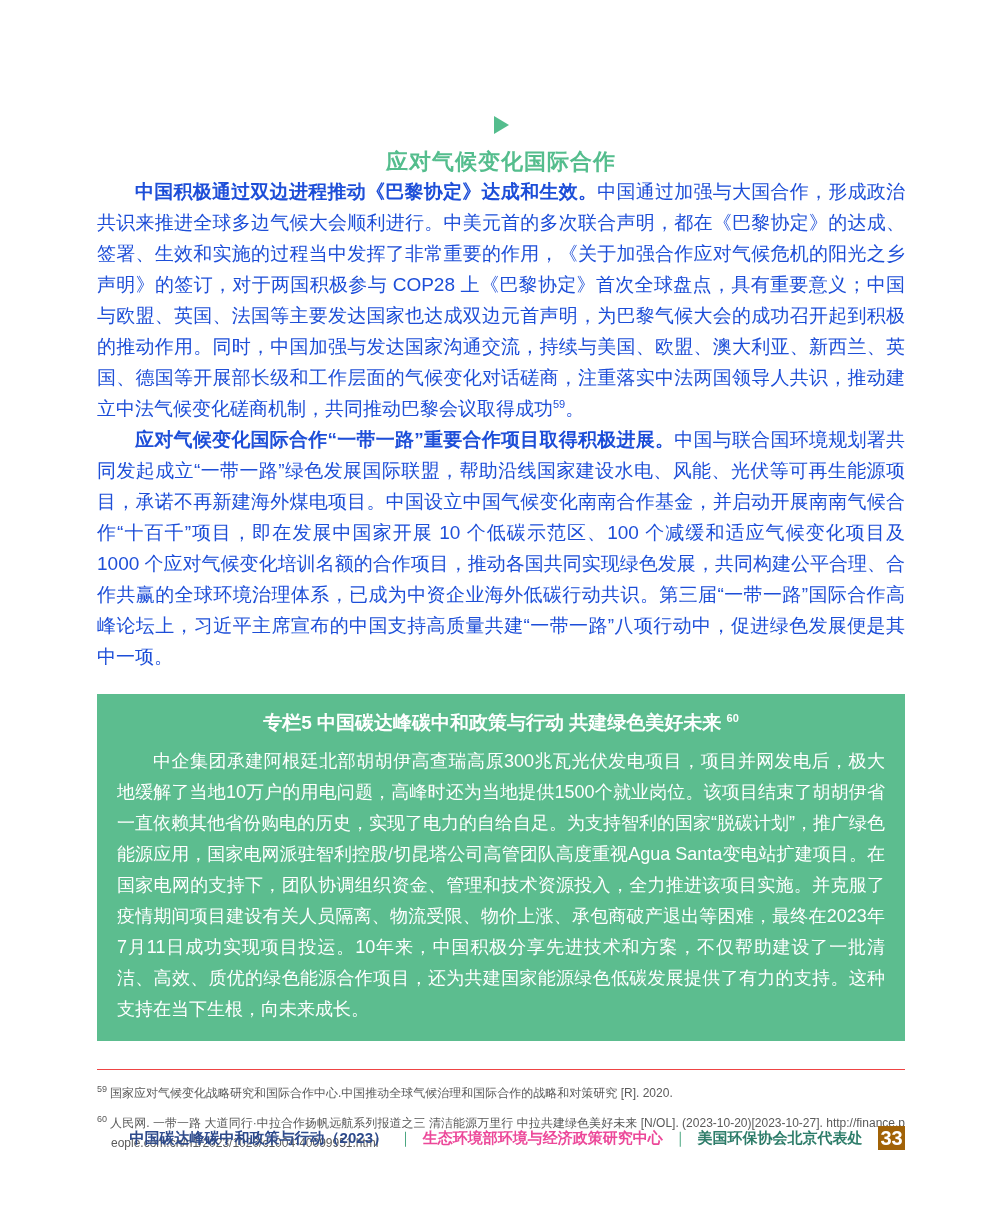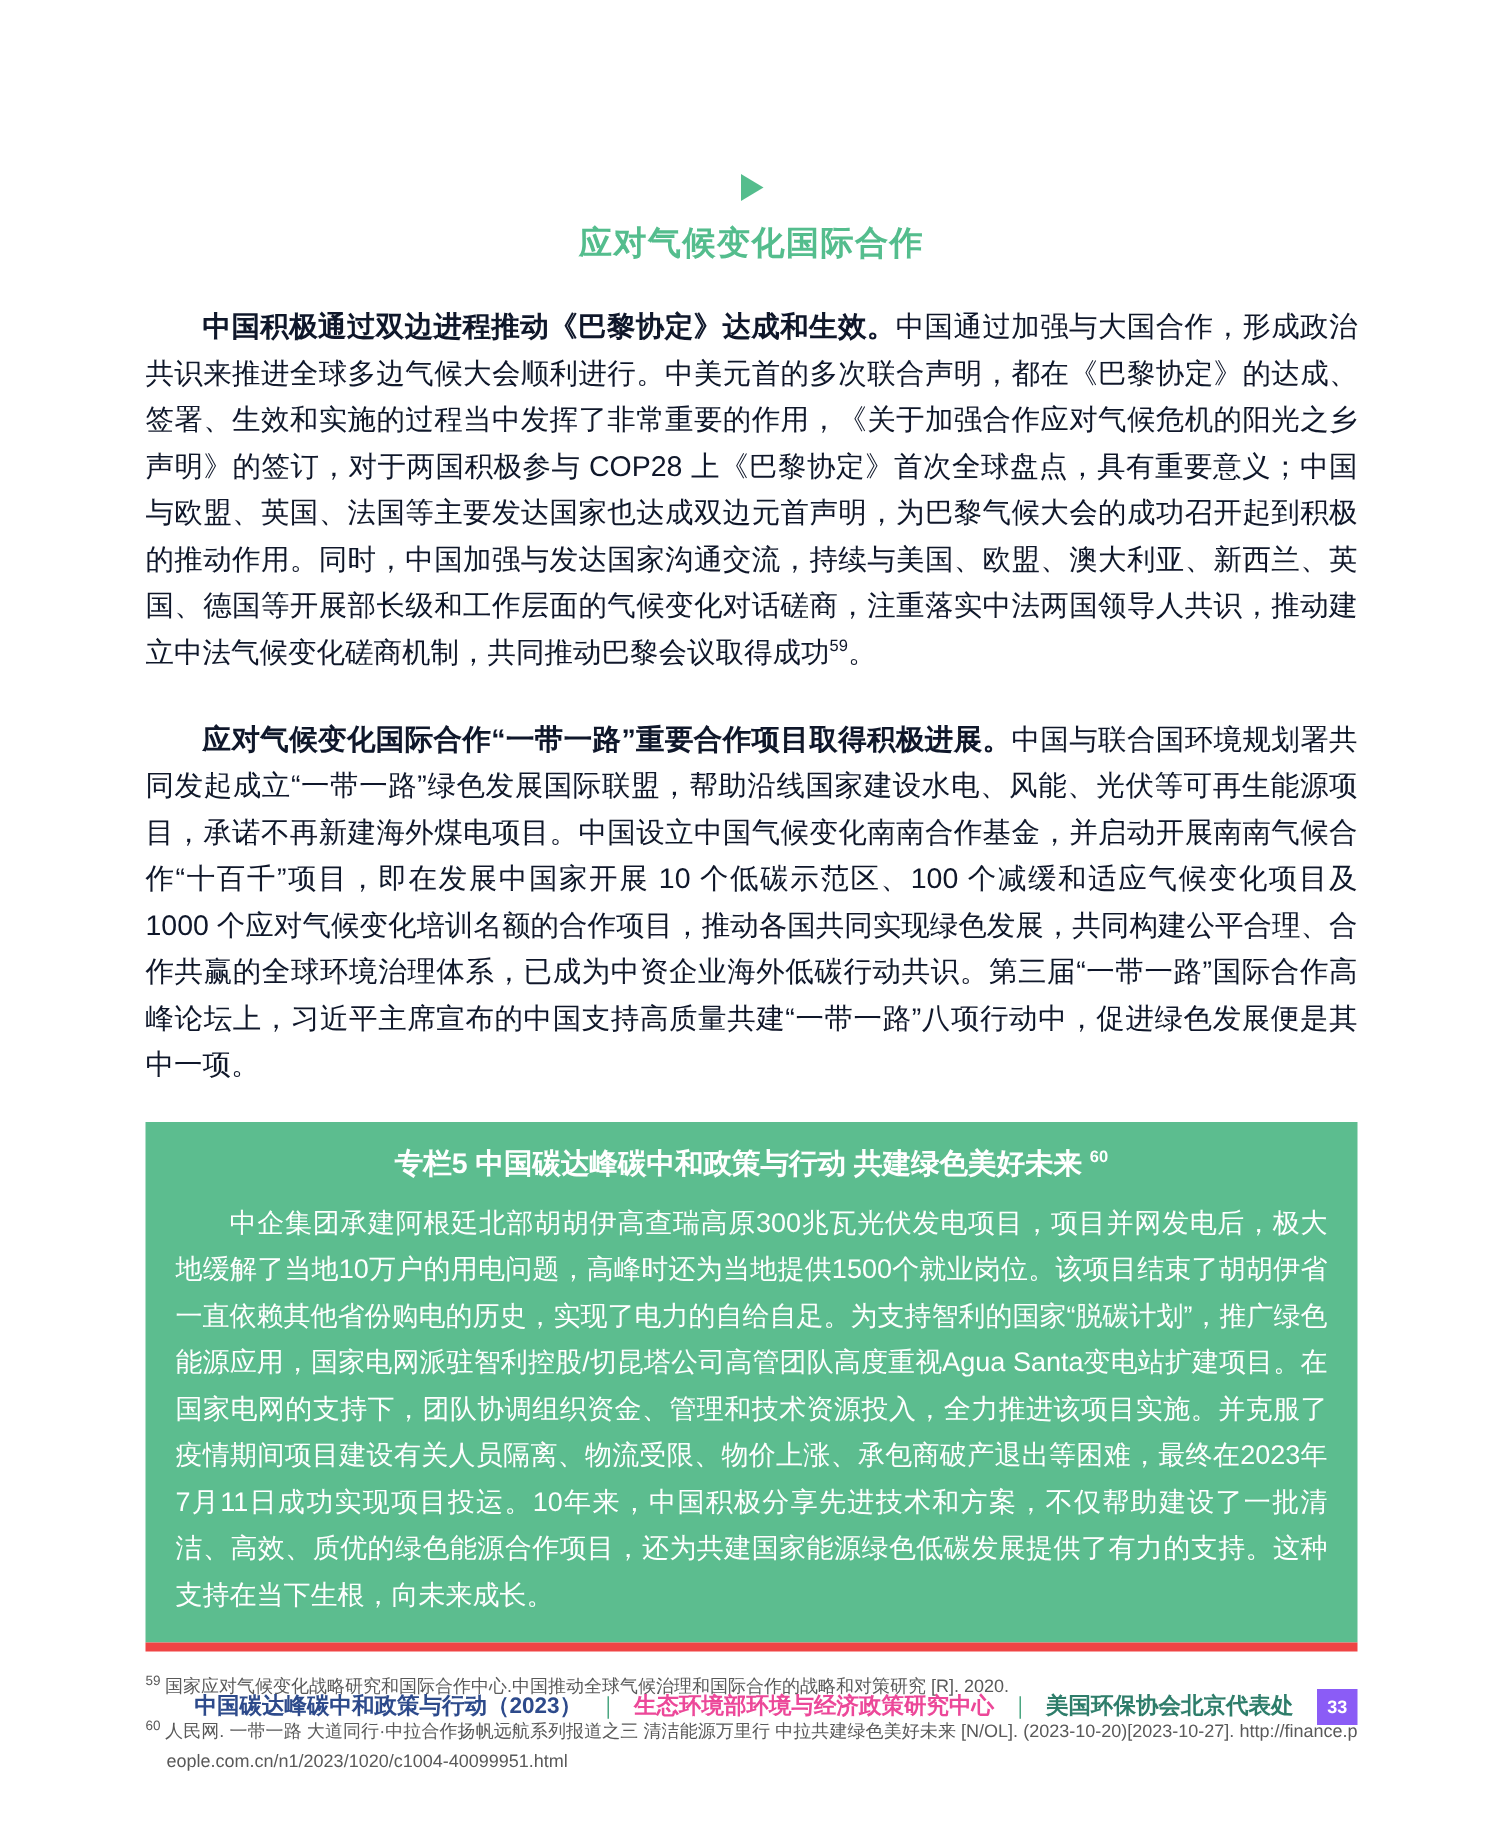--- a/index.html
+++ b/index.html
@@ -21,25 +21,24 @@
     border-top: 9px solid transparent;
     border-bottom: 9px solid transparent;
   }
   .section-title {
     font-size: 22px; font-weight: bold; color: #54BD8D;
     letter-spacing: 1px; line-height: 28px;
   }
 
   
   .body-para {
-    margin-top: 27px;
     font-size: 19px; line-height: 31px;
     text-align: justify; text-justify: inter-ideograph;
     text-indent: 2em;
-    color: #0f172a;
+    color: #1d4ed8;
   }
   .body-para .lead { font-weight: bold; }
   .fn-ref {
     font-size: 11px; vertical-align: super; line-height: 0;
   }
 
   
   .green-box {
     margin-top: 22px;
     background: #5CBD8F;
@@ -51,22 +50,22 @@
     line-height: 26px; margin-bottom: 10px;
   }
   .box-body {
     font-size: 18px; line-height: 31px;
     text-align: justify; text-justify: inter-ideograph;
     text-indent: 2em;
   }
 
   
   .footnotes {
-    margin-top: 0;
-    border-top: 6px solid #ef4444;
+    margin-top: 28px;
+    border-top: 1px solid #ef4444;
     padding-top: 9px;
   }
   .footnote {
     font-size: 12px; line-height: 20px; color: #595959;
     padding-left: 14px; text-indent: -14px;
     word-break: break-all;
     text-align: justify;
   }
   .footnote + .footnote { margin-top: 6px; }
   .footnote sup { font-size: 9px; margin-right: 3px; }
@@ -77,22 +76,22 @@
     text-align: center; font-size: 15px; font-weight: bold;
     line-height: 24px; white-space: nowrap;
   }
   .f-navy  { color: #2D4A8B; }
   .f-green { color: #ec4899; }
   .f-teal  { color: #2E7D6A; }
   .f-sep   { color: #3A9E76; margin: 0 10px; font-weight: normal; }
   .page-badge {
     position: absolute; top: 0; right: 87px;
     display: inline-block; min-width: 27px; height: 24px;
-    background: #8b5cf6; color: #ffffff;
-    font-size: 12px; font-weight: bold; line-height: 24px;
+    background: #a16207; color: #ffffff;
+    font-size: 20px; font-weight: bold; line-height: 24px;
     text-align: center;
   }
 </style>
 </head>
 <body>
 
 <div class="content">
 
   <div class="section-header">
     <span class="tri"></span>

